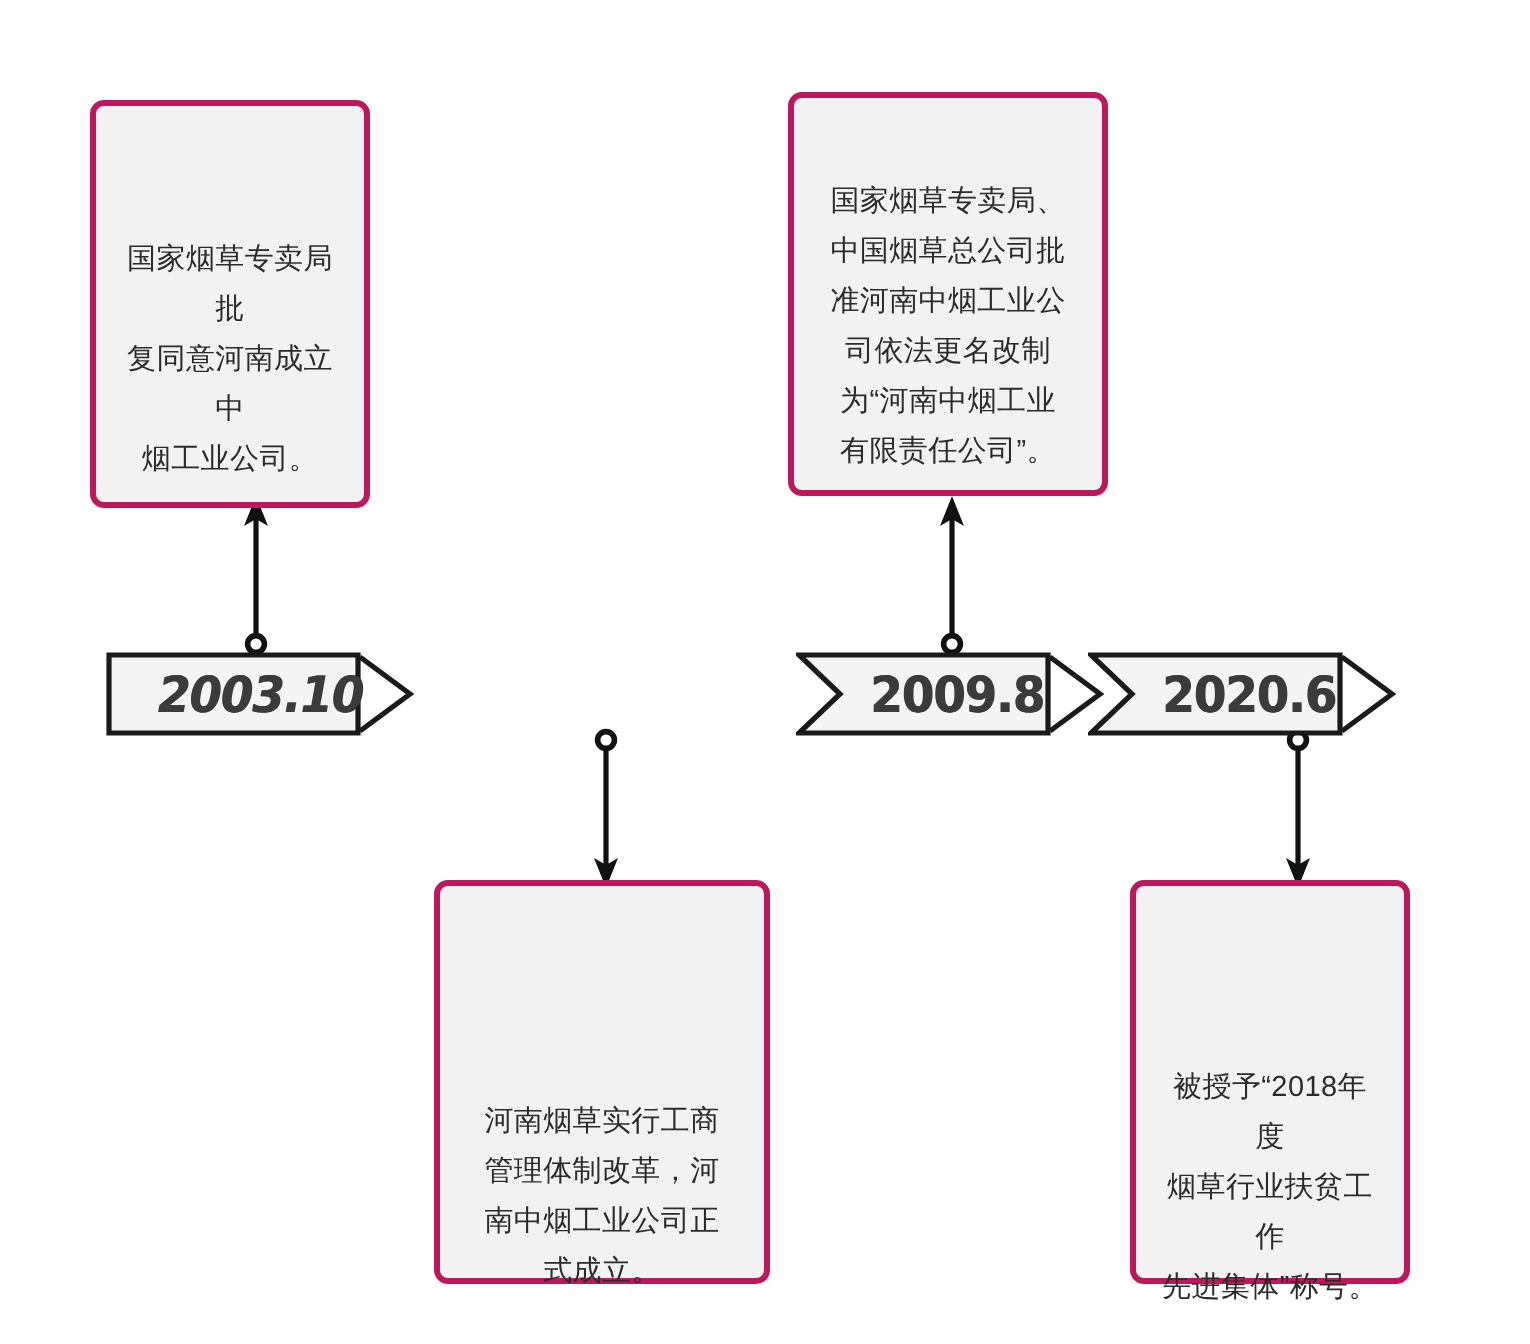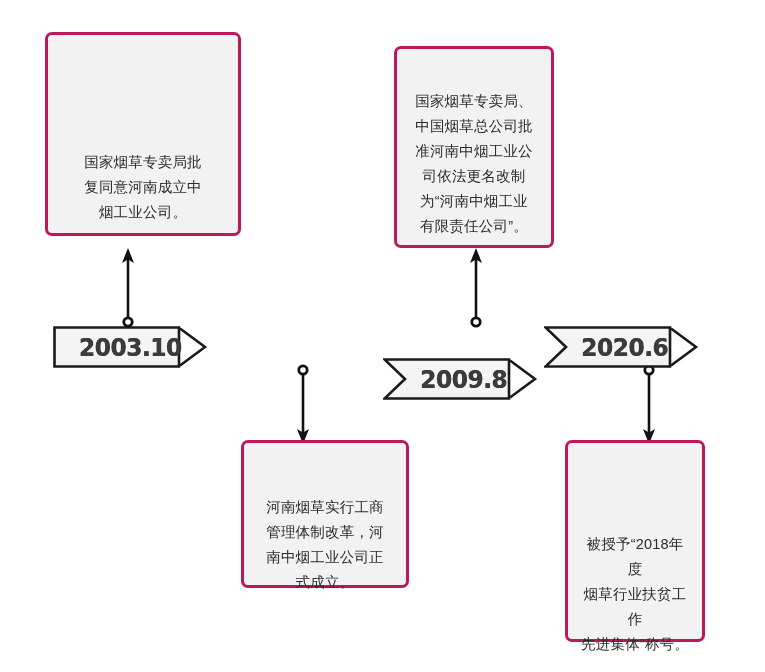--- a/index.html
+++ b/index.html
@@ -38,23 +38,23 @@
   .event-box-text {
     font-size: 14.5px;
     line-height: 1.72;
     color: #2b2b2b;
     text-align: center;
     letter-spacing: 0.2px;
     white-space: pre-line;
   }
 
   
-  .box-1 { left: 45px;  top: 32px;  width: 196px; height: 204px; }
+  .box-1 { left: 45px;  top: 50px;  width: 140px; height: 204px; }
   .box-2 { left: 394px; top: 46px;  width: 160px; height: 202px; }
-  .box-3 { left: 217px; top: 440px; width: 168px; height: 148px; margin-left: 24px; }
+  .box-3 { left: 217px; top: 440px; width: 168px; height: 202px; }
   .box-4 { left: 565px; top: 440px; width: 140px; height: 202px; }
 
   .box-1 .event-box-text { transform: translateY(-8px); }
   .box-2 .event-box-text { transform: translateY(-6px); }
   .box-3 .event-box-text { transform: translateY(10px); }
   .box-4 .event-box-text { transform: translateY(18px); }
 
   
   .chevron {
     position: absolute;
@@ -77,23 +77,23 @@
     font-family: "DejaVu Sans", "Liberation Sans", sans-serif;
     font-weight: bold;
     font-size: 25px;
     color: #3b3b3b;
     letter-spacing: -0.5px;
     transform: scaleX(0.93);
     white-space: nowrap;
     text-shadow: 0.5px 0 0 #3b3b3b;
     padding-left: 6px;
   }
-  .chev-1 { left: 53px;  width: 155px; }
+  .chev-1 { left: 53px;  width: 155px; font-style: italic; }
   .chev-2 { left: 225px; width: 155px; }
-  .chev-3 { left: 383px; width: 155px; margin-top: 32px; }
+  .chev-3 { left: 398px; width: 155px; }
   .chev-4 { left: 544px; width: 155px; }
   .chev-1 .chevron-label { padding-left: 0px; }
 
   
   .connector {
     position: absolute;
     z-index: 2;
   }
   .connector svg { display: block; overflow: visible; }
 

